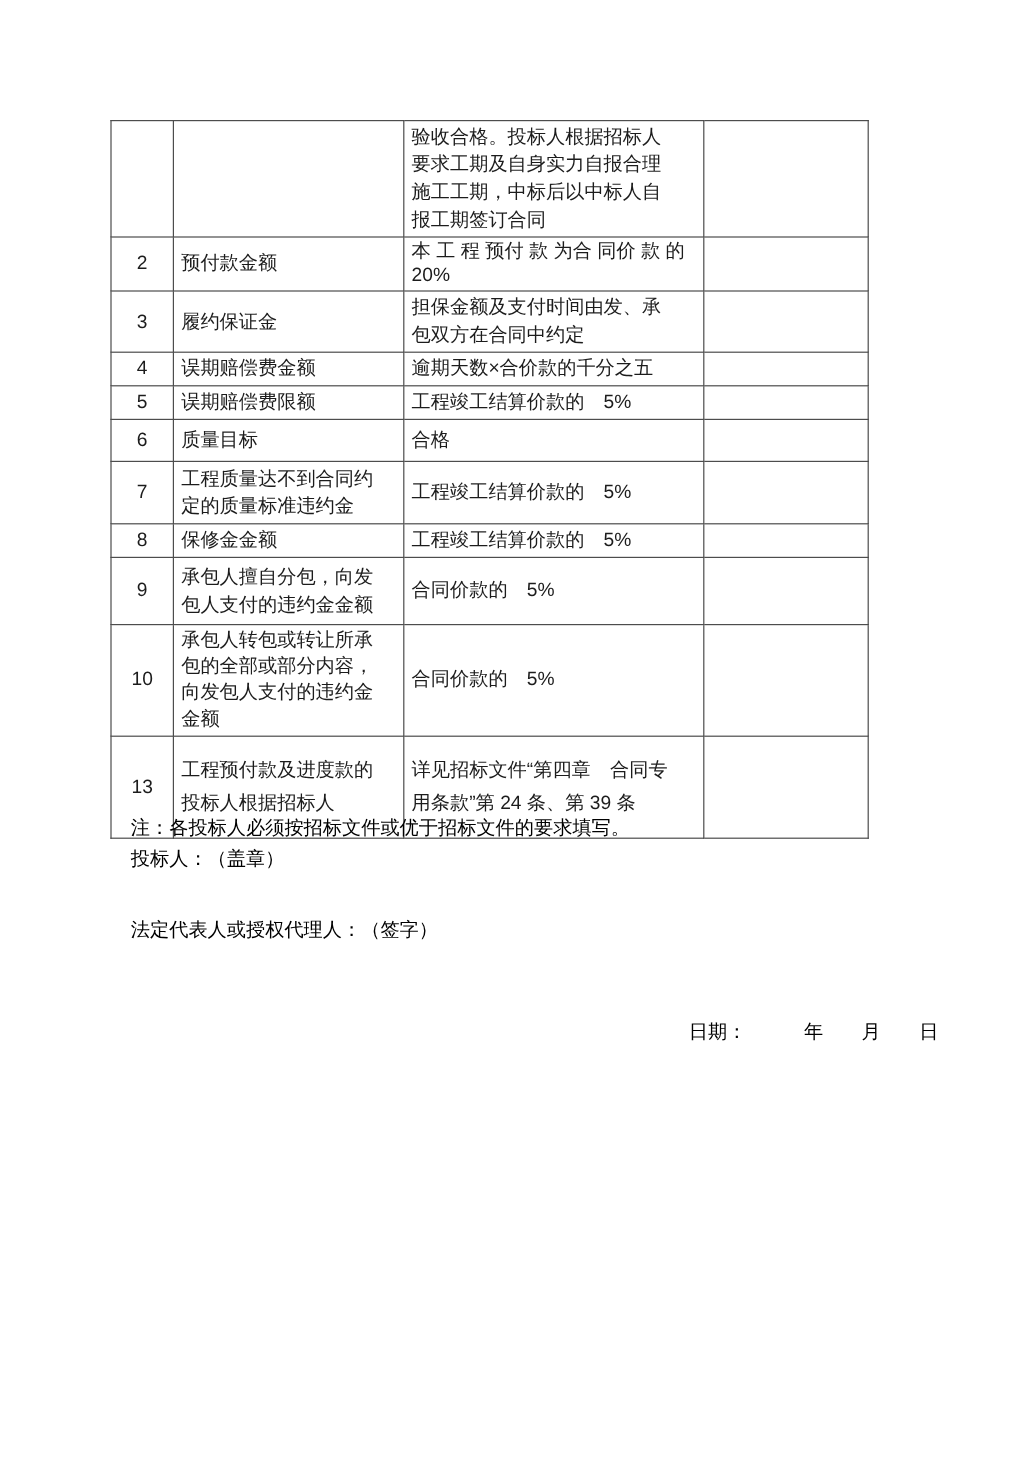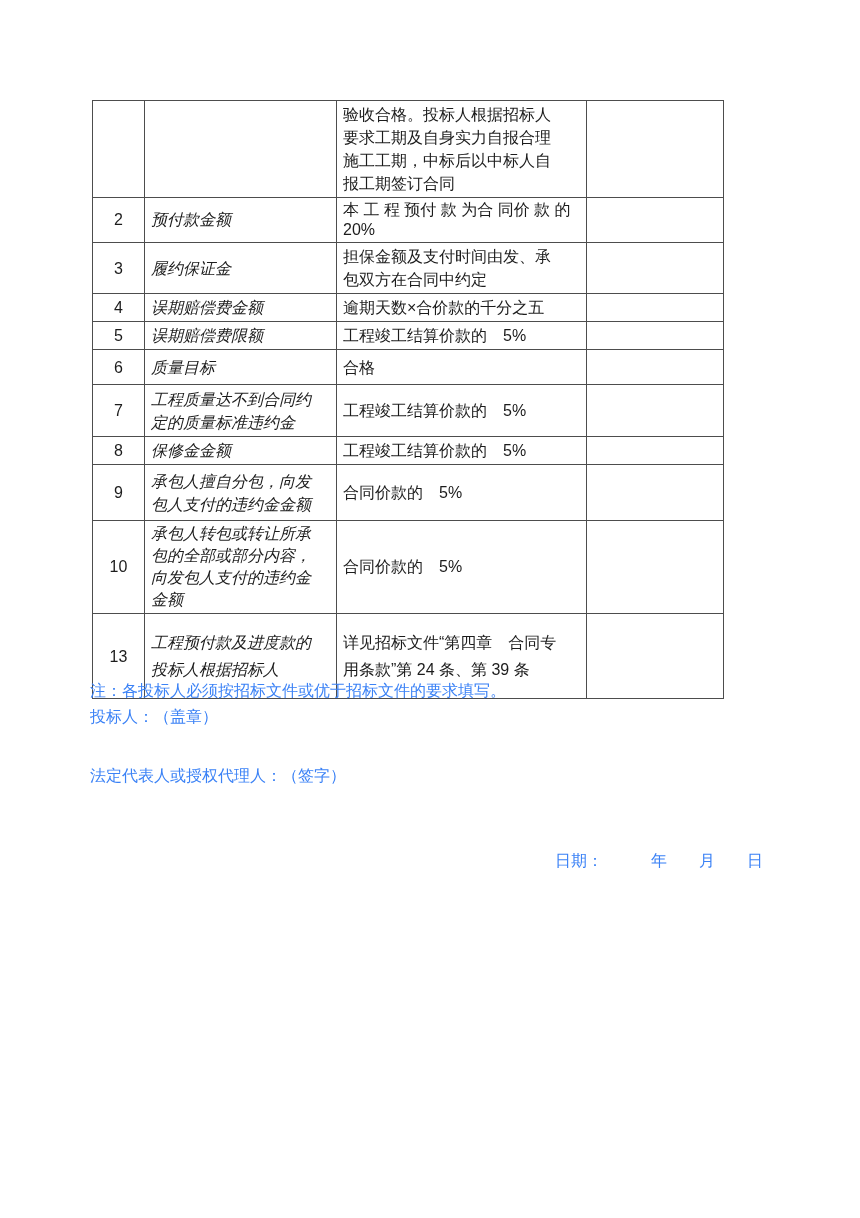--- a/index.html
+++ b/index.html
@@ -32,39 +32,40 @@
     padding: 2px 6px;
     white-space: pre-wrap;
     overflow: hidden;
     word-break: break-all;
   }
   td.c-idx {
     text-align: center;
     font-family: "Liberation Sans", "DejaVu Sans", sans-serif;
     padding: 2px 2px;
   }
-  td.c-item { padding-left: 9px; font-style: italic; }
+  td.c-item { padding-left: 9px; }
   td.c-val  { padding-left: 9px; }
   tr.r0  td { height: 86px; vertical-align: middle; }
   tr.r1  td { height: 36px; line-height: 20px; }
   tr.r2  td { height: 45px; }
   tr.r3  td { height: 21px; }
   tr.r4  td { height: 22px; }
   tr.r5  td { height: 30px; }
   tr.r6  td { height: 47px; }
   tr.r7  td { height: 23px; }
   tr.r8  td { height: 51px; }
   tr.r9  td { height: 85px; line-height: 22px; }
   tr.r10 td { height: 80px; line-height: 27px; }
   .footer-line {
     position: absolute;
     font-size: 16px;
     line-height: 21px;
     white-space: pre;
-    color: #3b82f6;
+    color: #000000;
+    margin-left: 19px;
   }
   .note-line      { left: 90px;  top: 680px; }
   .bidder-line    { left: 90px;  top: 706px; }
   .legal-line     { left: 90px;  top: 765px; }
   .date-line      { left: 555px; top: 850px; }
 </style>
 </head>
 <body>
 
 <div class="page">

